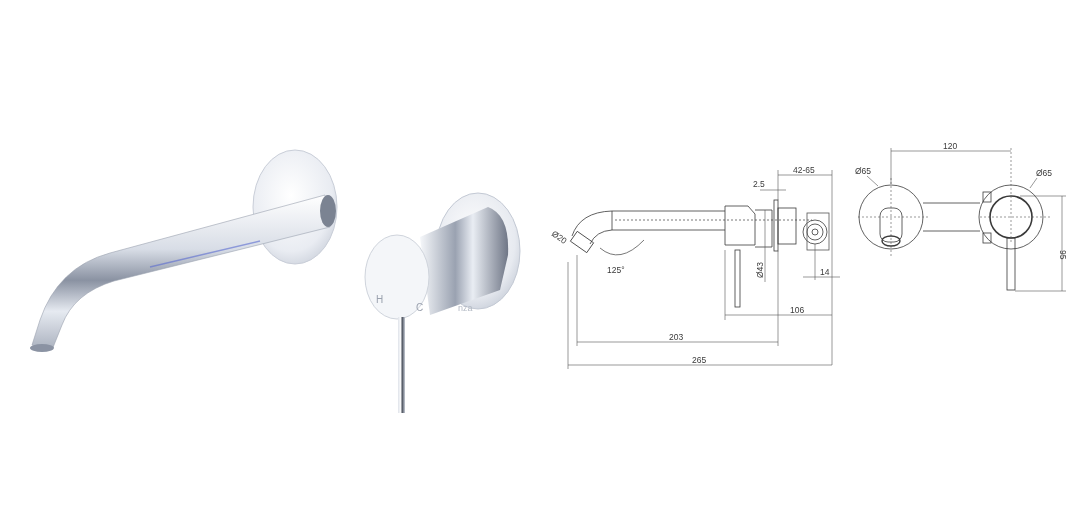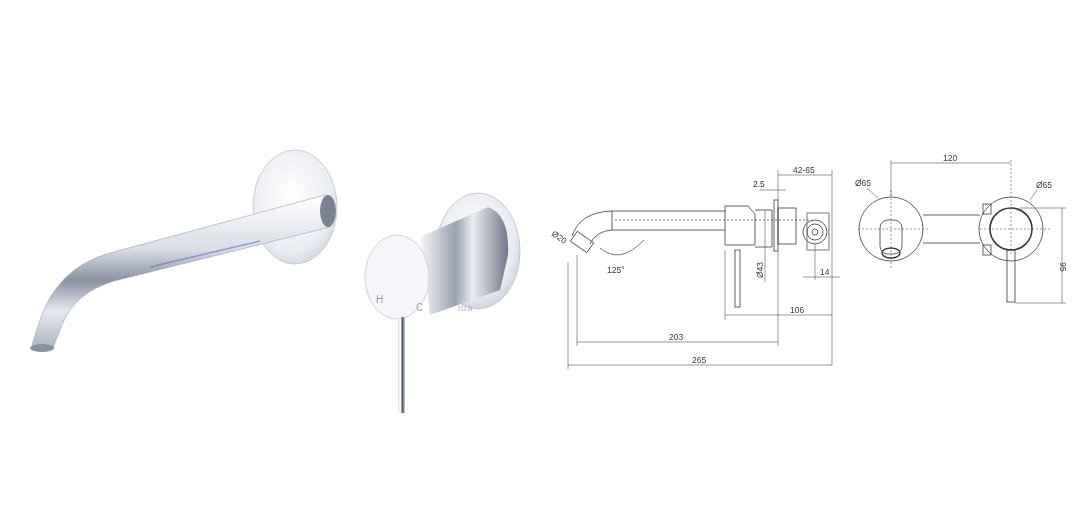--- a/index.html
+++ b/index.html
@@ -110,21 +110,21 @@
       <text x="793" y="173">42-65</text>
       <text x="763" y="278" transform="rotate(-90 763 278)">Ø43</text>
       <text x="820" y="275">14</text>
       <text x="790" y="313">106</text>
       <text x="669" y="340">203</text>
       <text x="692" y="363">265</text>
     </g>
   </svg>
 </div>
 
-<div class="panel" style="left:845px;top:150px;width:225px;height:160px;">
+<div class="panel" style="left:845px;top:138px;width:225px;height:160px;">
   <svg width="225" height="160" viewBox="845 150 225 160" fill="none" stroke="#3a3a3a" stroke-width="0.8">
     <circle cx="891" cy="229" r="32"></circle>
     <rect x="880" y="220" width="22" height="34" rx="8"></rect>
     <ellipse cx="891" cy="253" rx="9" ry="5" stroke-width="1.4"></ellipse>
     <line x1="923" y1="215" x2="980" y2="215"></line>
     <line x1="923" y1="243" x2="980" y2="243"></line>
     <circle cx="1011" cy="229" r="32"></circle>
     <circle cx="1011" cy="229" r="21" stroke-width="1.6"></circle>
     <rect x="983" y="204" width="8" height="10"></rect>
     <rect x="983" y="245" width="8" height="10"></rect>

